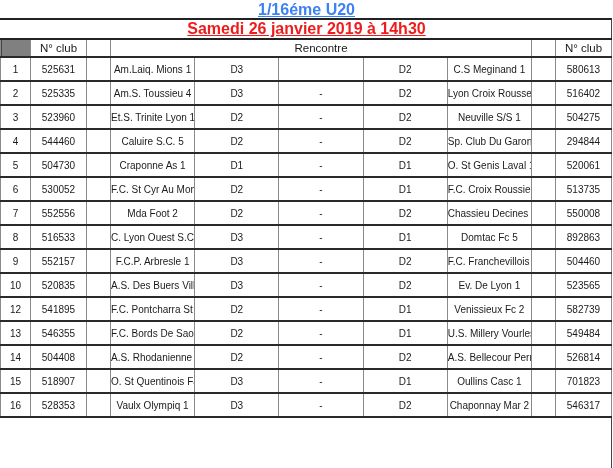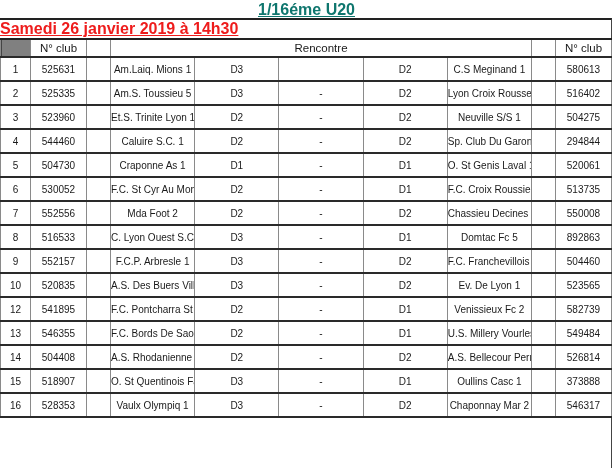--- a/index.html
+++ b/index.html
@@ -1,24 +1,24 @@
 <!DOCTYPE html>
 <html><head>
   <meta charset="utf-8">
   <style>
     html, body { margin: 0; padding: 0; background: #ffffff; }
     body { width: 613px; height: 468px; overflow: hidden; position: relative;
            font-family: "Liberation Sans", sans-serif; color: #1a1a1a; }
     .title1 { position: absolute; left: 0; top: 0; width: 613px; height: 19px;
               text-align: center; font-weight: bold; font-size: 16px; line-height: 19px;
-              color: #0f766e; text-decoration: underline; }
+              color: #3b82f6; text-decoration: underline; }
     .frame { position: absolute; left: 0; top: 18px; width: 611px; height: 448px;
              border-top: 2px solid #222; border-right: 1px solid #444; }
     .title2 { position: absolute; left: 0; top: 20px; width: 613px; height: 32px;
-              font-weight: bold; font-size: 16px; line-height: 18px;
+              text-align: center; font-weight: bold; font-size: 16px; line-height: 18px;
               color: #ee1c1c; text-decoration: underline; }
     table { position: absolute; left: 0; top: 38px; width: 612px;
             border-collapse: collapse; table-layout: fixed; font-size: 10px; padding-left: 30px; }
     td { text-align: center; padding: 0; white-space: nowrap; overflow: hidden;
          border-left: 1px solid #8a8a8a; border-right: 1px solid #8a8a8a;
          border-top: 2px solid #2a2a2a; border-bottom: 2px solid #2a2a2a; }
     tr.head td { height: 16px; font-size: 11.5px; border-top: 2px solid #222; }
     tr.head td.hatch { background: repeating-linear-gradient(90deg, #444 0 1px, #bbb 1px 2px); }
     tr.row td { height: 22px; }
     td.c-idx { width: 29px; }
@@ -60,21 +60,21 @@
     <td class="c-d2">D2</td>
     <td class="c-team2">C.S Meginand 1</td>
     <td class="c-sp2"></td>
     <td class="c-n2">580613</td>
   </tr>
 
   <tr class="row">
     <td class="c-idx">2</td>
     <td class="c-n1">525335</td>
     <td class="c-sp1"></td>
-    <td class="c-team1">Am.S. Toussieu 5</td>
+    <td class="c-team1">Am.S. Toussieu 4</td>
     <td class="c-d1">D3</td>
     <td class="c-dash">-</td>
     <td class="c-d2">D2</td>
     <td class="c-team2">Lyon Croix Rousse F. 1</td>
     <td class="c-sp2"></td>
     <td class="c-n2">516402</td>
   </tr>
 
   <tr class="row">
     <td class="c-idx">3</td>
@@ -86,21 +86,21 @@
     <td class="c-d2">D2</td>
     <td class="c-team2">Neuville S/S 1</td>
     <td class="c-sp2"></td>
     <td class="c-n2">504275</td>
   </tr>
 
   <tr class="row">
     <td class="c-idx">4</td>
     <td class="c-n1">544460</td>
     <td class="c-sp1"></td>
-    <td class="c-team1">Caluire S.C. 1</td>
+    <td class="c-team1">Caluire S.C. 5</td>
     <td class="c-d1">D2</td>
     <td class="c-dash">-</td>
     <td class="c-d2">D2</td>
     <td class="c-team2">Sp. Club Du Garon 1</td>
     <td class="c-sp2"></td>
     <td class="c-n2">294844</td>
   </tr>
 
   <tr class="row">
     <td class="c-idx">5</td>
@@ -223,21 +223,21 @@
   <tr class="row">
     <td class="c-idx">15</td>
     <td class="c-n1">518907</td>
     <td class="c-sp1"></td>
     <td class="c-team1">O. St Quentinois Fal 1</td>
     <td class="c-d1">D3</td>
     <td class="c-dash">-</td>
     <td class="c-d2">D1</td>
     <td class="c-team2">Oullins Casc 1</td>
     <td class="c-sp2"></td>
-    <td class="c-n2">373888</td>
+    <td class="c-n2">701823</td>
   </tr>
 
   <tr class="row">
     <td class="c-idx">16</td>
     <td class="c-n1">528353</td>
     <td class="c-sp1"></td>
     <td class="c-team1">Vaulx Olympiq 1</td>
     <td class="c-d1">D3</td>
     <td class="c-dash">-</td>
     <td class="c-d2">D2</td>

